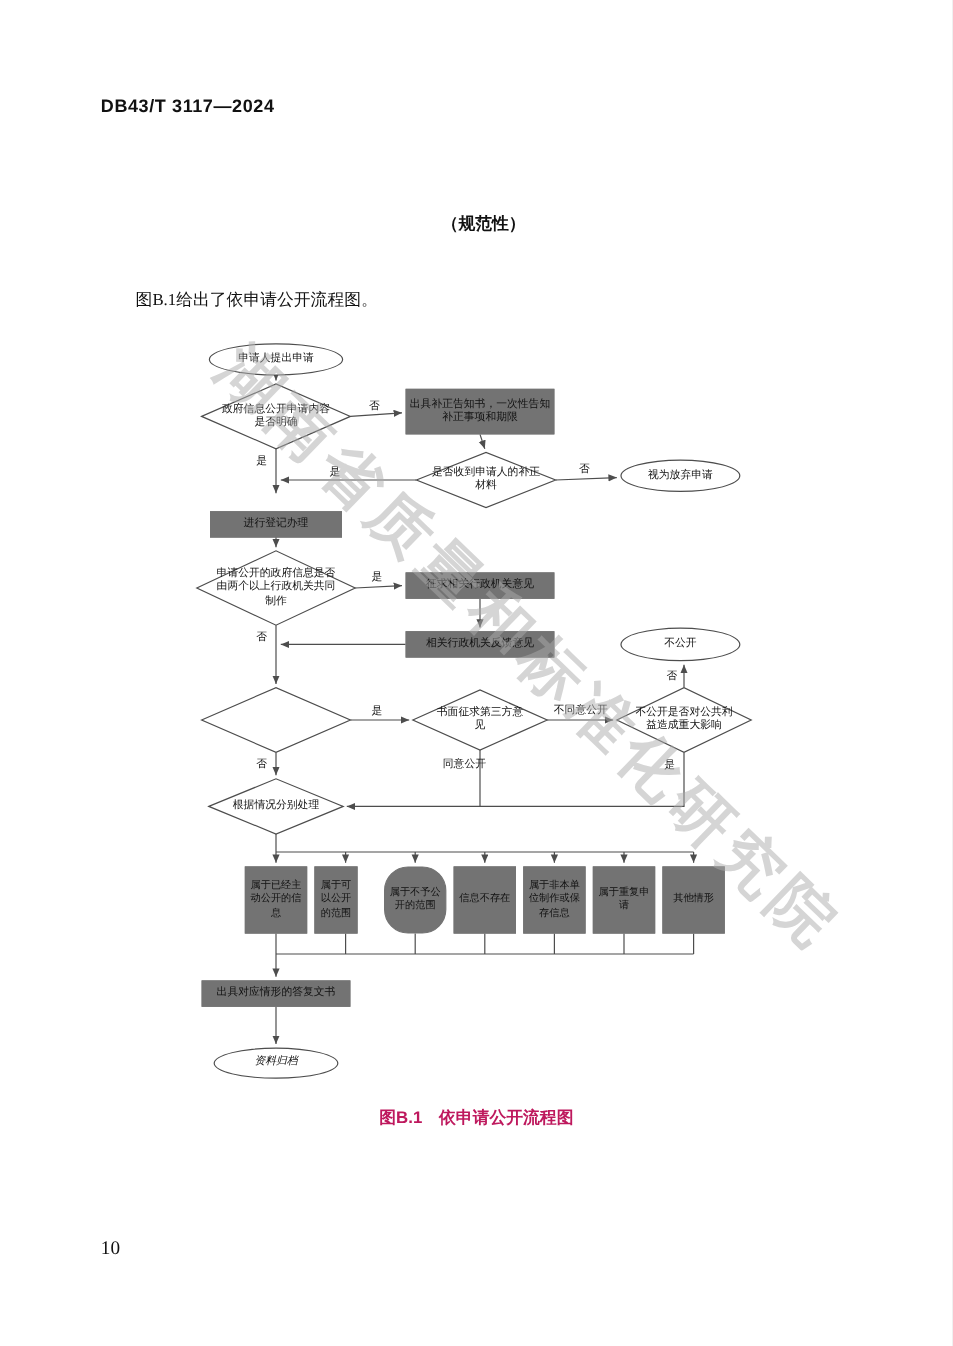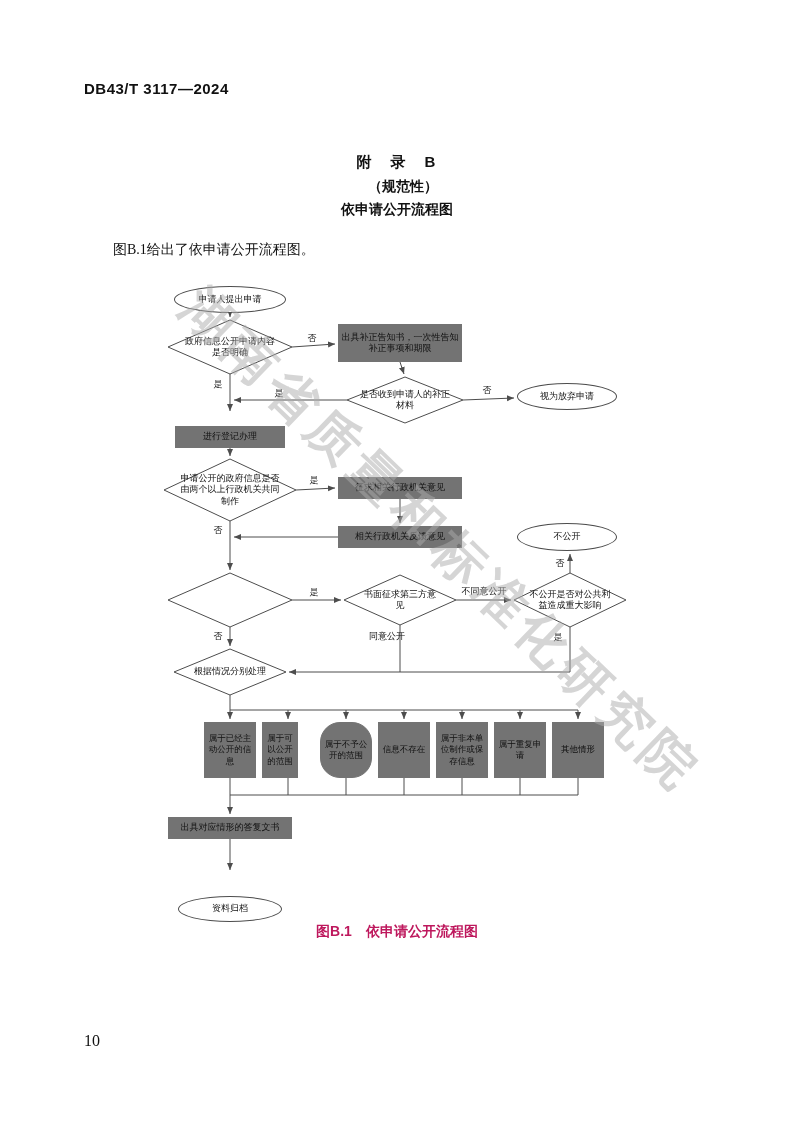--- a/index.html
+++ b/index.html
@@ -43,23 +43,21 @@
     color:rgba(172,172,172,0.5); transform:rotate(44deg);
     pointer-events:none; font-family:"Liberation Serif", serif; font-weight:bold;
   }
 </style>
 </head>
 <body>
 
 <div class="page">
 
   <div class="abs doc-header" style="left:84px;top:80px;">DB43/T 3117—2024</div>
-  <div class="abs title-line t1" style="top:153px;">附　录　B</div>
   <div class="abs title-line t2" style="top:178px;padding-left:12px;">（规范性）</div>
-  <div class="abs title-line t3" style="top:201px;">依申请公开流程图</div>
   <div class="abs intro" style="left:113px;top:241px;">图B.1给出了依申请公开流程图。</div>
   <div class="abs caption" style="top:923px;">图B.1　依申请公开流程图</div>
   <div class="abs pagenum" style="left:84px;top:1032px;">10</div>
 
   <svg class="svglayer" width="794" height="1122" viewBox="0 0 794 1122">
     <defs>
       <marker id="arr" viewBox="0 0 8 8" refX="7" refY="3" markerWidth="8" markerHeight="8" orient="auto" markerUnits="userSpaceOnUse">
         <path d="M0,0 L7,3 L0,6 Z" fill="#4d4d4d"></path>
       </marker>
     </defs>
@@ -133,21 +131,21 @@
 
   <div class="node rect case" style="left:204px;top:722px;width:52px;height:56px;">属于已经主动公开的信息</div>
   <div class="node rect case" style="left:262px;top:722px;width:36px;height:56px;">属于可以公开的范围</div>
   <div class="node rect case" style="left:320px;top:722px;width:52px;height:56px;border-radius:20px;">属于不予公开的范围</div>
   <div class="node rect case" style="left:378px;top:722px;width:52px;height:56px;">信息不存在</div>
   <div class="node rect case" style="left:436px;top:722px;width:52px;height:56px;">属于非本单位制作或保存信息</div>
   <div class="node rect case" style="left:494px;top:722px;width:52px;height:56px;">属于重复申请</div>
   <div class="node rect case" style="left:552px;top:722px;width:52px;height:56px;">其他情形</div>
 
   <div class="node rect" style="left:168px;top:817px;width:124px;height:22px;">出具对应情形的答复文书</div>
-  <div class="node ellipse" style="left:178px;top:896px;width:104px;height:26px;">资料归档</div>
+  <div class="node ellipse" style="left:178px;top:873px;width:104px;height:26px;font-style:italic;">资料归档</div>
 
   <div class="elabel" style="left:305px;top:332px;width:14px;">否</div>
   <div class="elabel" style="left:211px;top:378px;width:14px;">是</div>
   <div class="elabel" style="left:480px;top:384px;width:14px;">否</div>
   <div class="elabel" style="left:272px;top:387px;width:14px;">是</div>
   <div class="elabel" style="left:307px;top:474px;width:14px;">是</div>
   <div class="elabel" style="left:211px;top:524px;width:14px;">否</div>
   <div class="elabel" style="left:307px;top:586px;width:14px;">是</div>
   <div class="elabel" style="left:211px;top:630px;width:14px;">否</div>
   <div class="elabel" style="left:458px;top:585px;width:52px;">不同意公开</div>

